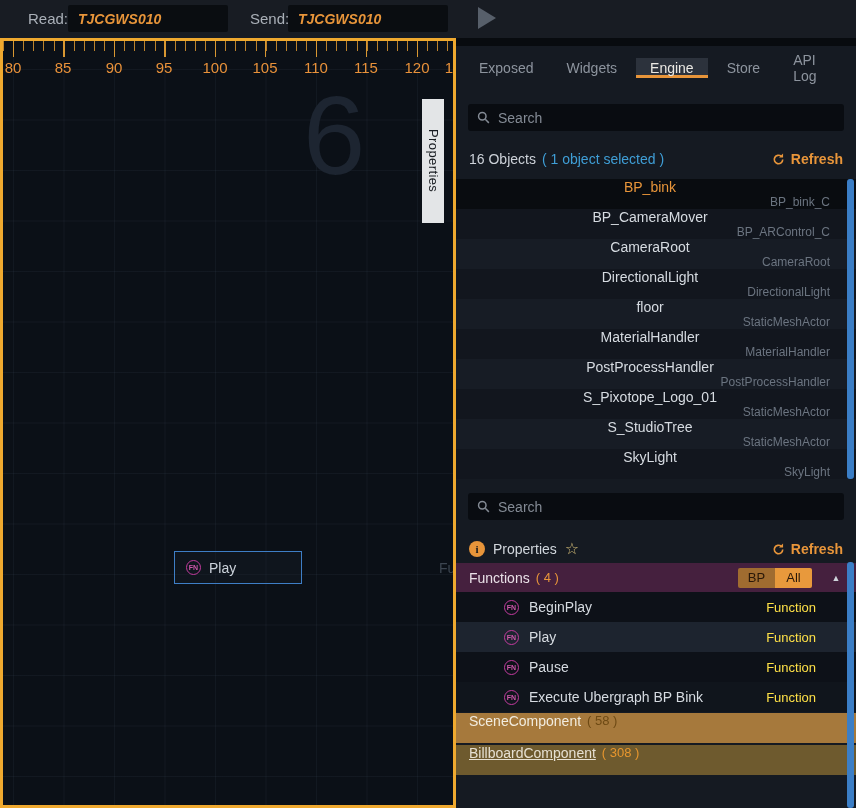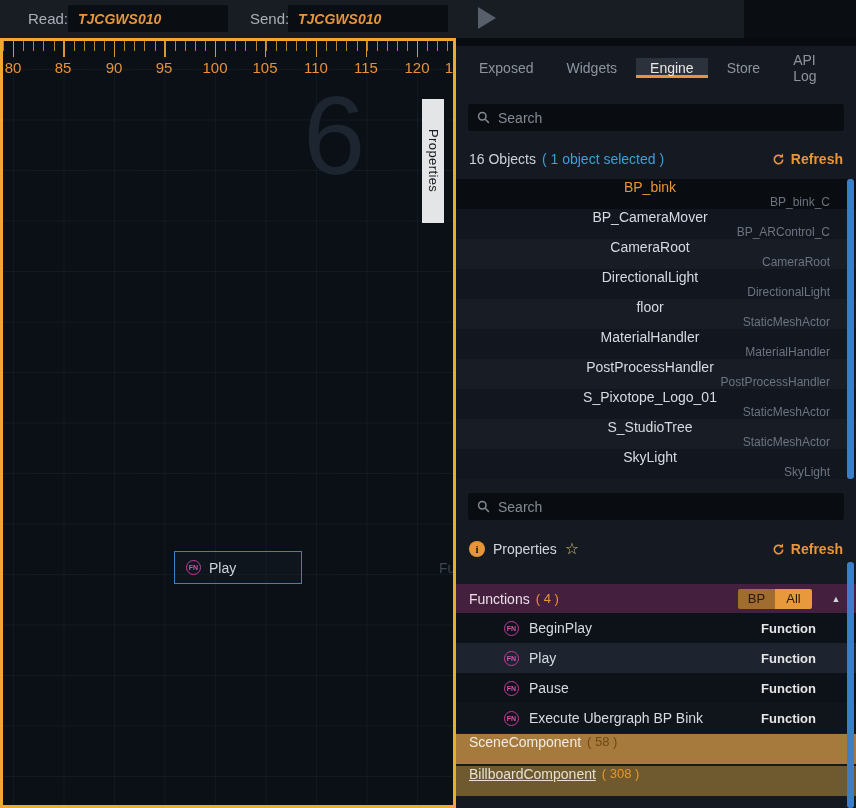--- a/index.html
+++ b/index.html
@@ -3,21 +3,21 @@
 <meta charset="utf-8">
 <style>
   * { margin:0; padding:0; box-sizing:border-box; }
   html,body { width:856px; height:808px; }
   body {
     position:relative; background:#0a0d12; overflow:hidden;
     font-family:"Liberation Sans","DejaVu Sans",sans-serif;
   }
 
   
-  .topbar { position:absolute; left:0; top:0; width:744px; height:38px; background:#181c23;padding-left:42px; }
+  .topbar { position:absolute; left:0; top:0; width:856px; height:38px; background:#181c23;padding-left:42px; }
   .tb-label { position:absolute; top:10px; color:#aab0b8; font-size:15px; }
   .tb-read-label { left:28px; }
   .tb-send-label { left:250px; }
   .tb-input {
     position:absolute; top:5px; width:160px; height:27px; background:#0a0d11;
     border:none; border-radius:2px; color:#e8953a; font-style:italic; font-weight:700;
     font-size:14px; padding-left:10px; outline:none;
     font-family:"Liberation Sans","DejaVu Sans",sans-serif;
   }
   .tb-read-input { left:68px; }
@@ -93,37 +93,37 @@
   .scroll-list { right:2px; top:0; height:100%; }
   .scroll-props { right:2px; top:524px; height:246px; }
 
   .props-header { margin-top:15px; height:28px; display:flex; align-items:center; padding:0 13px; gap:8px; }
   .info-icon { width:16px; height:16px; border-radius:50%; background:#e8953a; color:#15181d;
     font-size:11px; font-weight:700; display:flex; align-items:center; justify-content:center;
     font-family:"Liberation Serif","DejaVu Serif",serif; }
   .props-title { color:#d2d7dd; font-size:14px; }
   .star-icon { color:#cbb573; font-size:16px; line-height:1; cursor:pointer; }
 
-  .fn-header { margin-top:21px; height:29px; background:#45203e; display:flex; align-items:center;
+  .fn-header { margin-top:0; height:29px; background:#45203e; display:flex; align-items:center;
     padding:0 10px 0 13px; gap:6px; }
   .fn-title { color:#e9e0e7; font-size:14px; }
   .fn-count { color:#e8953a; font-size:13px; }
   .seg { display:flex; border-radius:2px; overflow:hidden; margin-left:auto; }
   .seg-btn { width:37px; height:20px; font-size:13px; display:flex; align-items:center;
     justify-content:center; color:#2a1808; cursor:pointer; }
   .seg-bp { background:#a06c30; }
   .seg-all { background:#e8993c; }
   .collapse-btn { margin-left:8px; width:20px; text-align:center; color:#cfd4db; font-size:9px; cursor:pointer; }
 
   .fn-row { height:30px; display:flex; align-items:center; padding:0 40px 0 48px; background:#0d1118; cursor:pointer; }
   .fn-row:nth-child(even) { background:#10151c; }
   .fn-row.selected { background:#1d242f; }
   .fn-row .fn-badge { margin-right:10px; }
   .fn-name { color:#d6dbe1; font-size:14px; }
-  .fn-type { margin-left:auto; color:#e5e5e5; font-size:13px;font-weight:bold; }
+  .fn-type { margin-left:auto; color:#fde047; font-size:13px; }
 
   .comp-header { height:30px; display:flex; padding:0 13px; gap:6px; cursor:pointer; }
   .comp-scene { background:#a6793c; margin-top:1px; }
   .comp-scene .comp-label { color:#f2ecdf; font-size:14px; }
   .comp-scene .comp-count { color:#6e4a14; font-size:13px; }
   .comp-bill { background:#6e5a2e; margin-top:2px; }
   .comp-bill .comp-label { color:#e6e0d2; font-size:14px;text-decoration:underline; }
   .comp-bill .comp-count { color:#e8962e; font-size:13px; }
 
   .refresh-icon svg, .mag-icon svg { display:block; }

